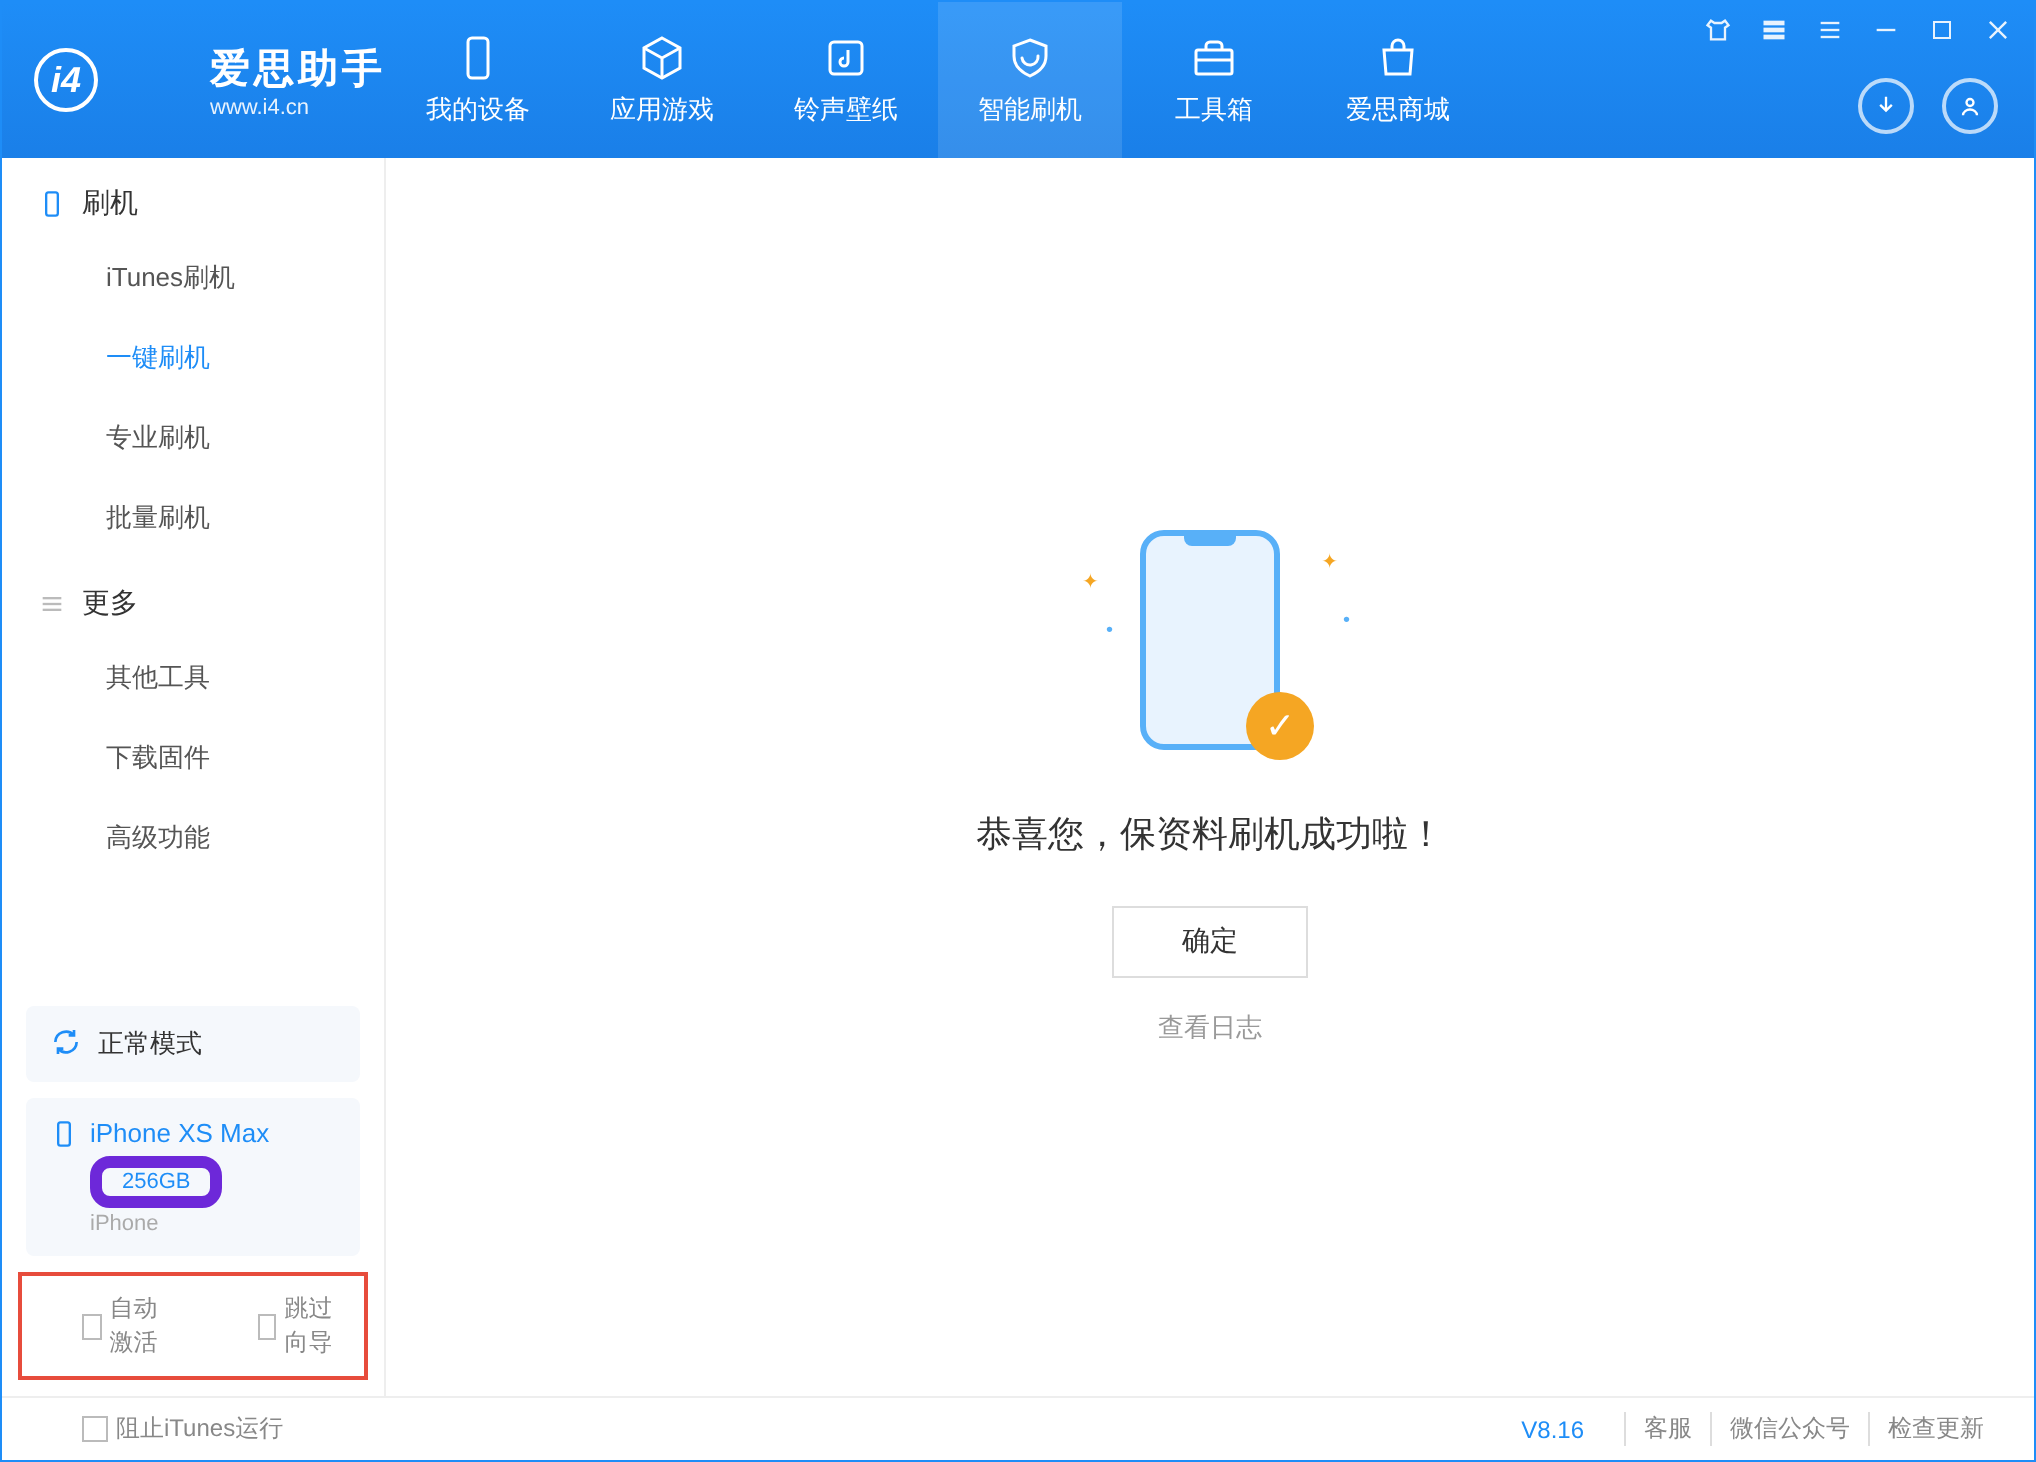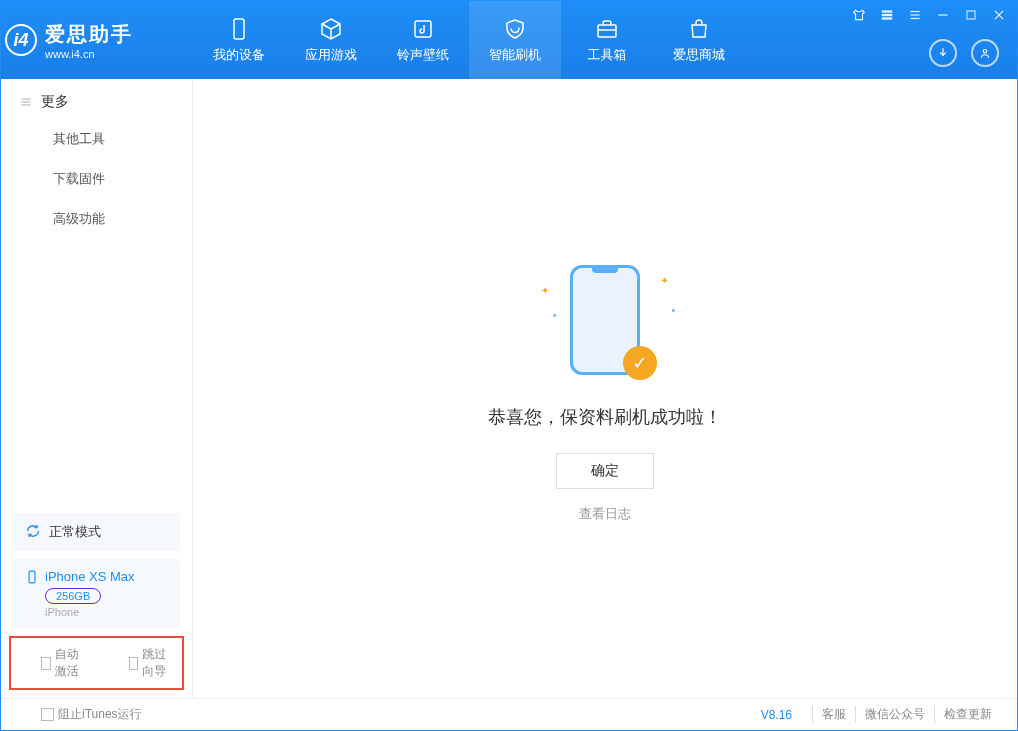--- a/index.html
+++ b/index.html
@@ -1,19 +1,19 @@
 <!DOCTYPE html>
 <html><head>
 <meta charset="utf-8">
 <style>
 * { margin: 0; padding: 0; box-sizing: border-box; font-family: "Microsoft YaHei", sans-serif; }
 body { background: #fff; width: 1018px; height: 731px; overflow: hidden; position: relative; border: 1px solid #1e8df7; }
 
 .header { background: linear-gradient(to bottom, #1e8df7, #1a7fe8); height: 78px; display: flex; color: #fff; position: relative; }
-.logo-section { width: 192px; display: flex; align-items: center; padding-left: 4px; }
+.logo-section { width: 192px; display: flex; align-items: center; padding-left: 16px; justify-content: space-between; }
 .logo-icon { width: 32px; height: 32px; border: 2px solid #fff; border-radius: 50%; display: flex; align-items: center; justify-content: center; font-weight: bold; font-size: 18px; font-style: italic; margin-right: 8px; }
 .logo-text { display: flex; flex-direction: column; }
 .logo-title { font-size: 20px; font-weight: bold; letter-spacing: 2px; }
 .logo-url { font-size: 11px; opacity: 0.9; }
 
 .nav-tabs { display: flex; height: 100%; }
 .nav-tab { width: 92px; display: flex; flex-direction: column; align-items: center; justify-content: center; cursor: pointer; }
 .nav-tab.active { background: rgba(255,255,255,0.12); }
 .nav-tab-icon { width: 24px; height: 24px; margin-bottom: 5px; }
 .nav-tab-label { font-size: 13px; }
@@ -28,21 +28,21 @@
 .sidebar { width: 192px; background: #fff; border-right: 1px solid #eee; position: relative; display: flex; flex-direction: column; }
 .side-section { padding: 0; }
 .side-header { display: flex; align-items: center; padding: 14px 18px 8px; font-size: 14px; color: #333; font-weight: 500; gap: 8px; }
 .side-item { padding: 11px 12px 11px 52px; font-size: 13px; color: #555; cursor: pointer; }
 .side-item.active { color: #1e8df7; }
 
 .device-cards { margin-top: auto; padding: 0 12px 70px; }
 .device-card { background: #f5f8fc; border-radius: 4px; padding: 10px 12px; margin-bottom: 8px; display: flex; align-items: flex-start; gap: 8px; font-size: 13px; color: #333; }
 .device-card2 { background: #f5f8fc; border-radius: 4px; padding: 10px 12px; }
 .device-name { color: #1e8df7; font-size: 13px; font-weight: 500; }
-.device-badge { display: inline-block; border: 1px solid #6d28d9; color: #1e8df7; border-radius: 10px; padding: 1px 10px; font-size: 11px; margin-top: 4px; margin-left: 20px; }
+.device-badge { display: inline-block; border: 6px solid #6d28d9; color: #1e8df7; border-radius: 10px; padding: 1px 10px; font-size: 11px; margin-top: 4px; margin-left: 20px; }
 .device-sub { color: #aaa; font-size: 11px; margin-left: 20px; margin-top: 2px; }
 
 .bottom-checks { position: absolute; bottom: 8px; left: 8px; right: 8px; border: 2px solid #e74c3c; padding: 8px 6px; display: flex; gap: 16px; }
 .check-item { display: flex; align-items: center; gap: 4px; font-size: 12px; color: #888; padding-left: 24px; }
 .checkbox { width: 13px; height: 13px; border: 1px solid #bbb; background: #fff; }
 
 .main-content { flex: 1; display: flex; flex-direction: column; align-items: center; justify-content: center; position: relative; }
 .success-illus { position: relative; width: 140px; height: 130px; margin-bottom: 20px; }
 .phone-shape { position: absolute; left: 35px; top: 10px; width: 70px; height: 110px; border: 3px solid #58b0f8; border-radius: 12px; background: #e8f3fe; }
 .phone-notch { position: absolute; top: 0; left: 50%; transform: translateX(-50%); width: 26px; height: 5px; background: #58b0f8; border-radius: 0 0 4px 4px; }
@@ -161,20 +161,32 @@
           <path d="M6 20c0-3 3-5 6-5s6 2 6 5"></path>
         </svg>
       </div>
   </div>
 </div>
 
 <div class="body-area">
   <div class="sidebar">
     <div class="side-section">
       <div class="side-header">
+        <svg width="14" height="14" viewBox="0 0 24 24" fill="none" stroke="#1e8df7" stroke-width="2">
+            <rect x="7" y="2" width="10" height="20" rx="2"></rect>
+          </svg>
+        <span>刷机</span>
+      </div>
+      <div class="side-item">iTunes刷机</div>
+      <div class="side-item active">一键刷机</div>
+      <div class="side-item">专业刷机</div>
+      <div class="side-item">批量刷机</div>
+    </div>
+    <div class="side-section">
+      <div class="side-header">
         <svg width="14" height="14" viewBox="0 0 24 24" stroke="#bbb" stroke-width="2">
             <line x1="4" y1="7" x2="20" y2="7"></line>
             <line x1="4" y1="12" x2="20" y2="12"></line>
             <line x1="4" y1="17" x2="20" y2="17"></line>
           </svg>
         <span>更多</span>
       </div>
       <div class="side-item">其他工具</div>
       <div class="side-item">下载固件</div>
       <div class="side-item">高级功能</div>

